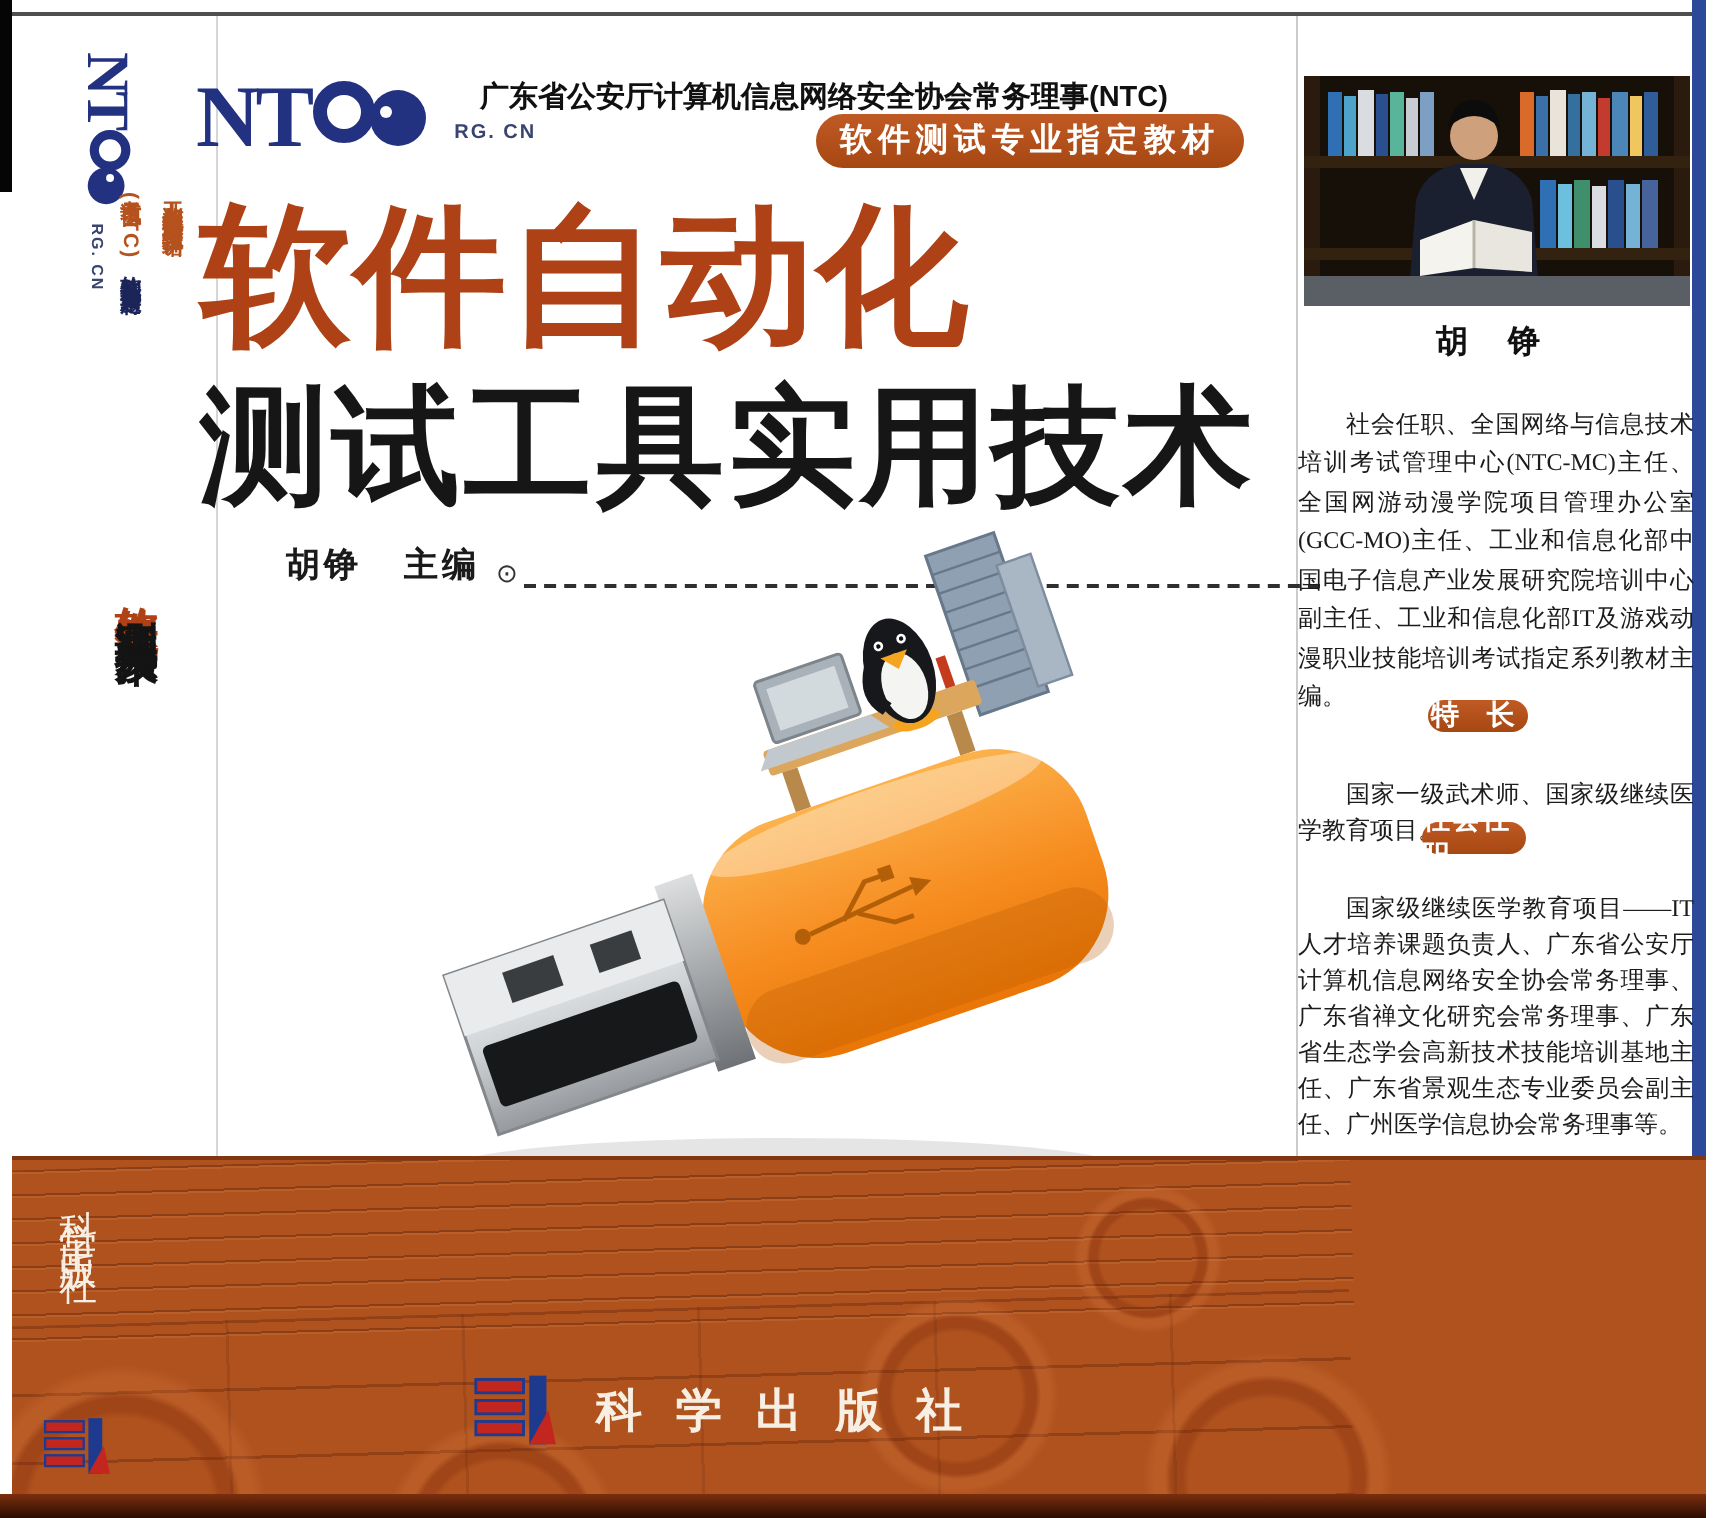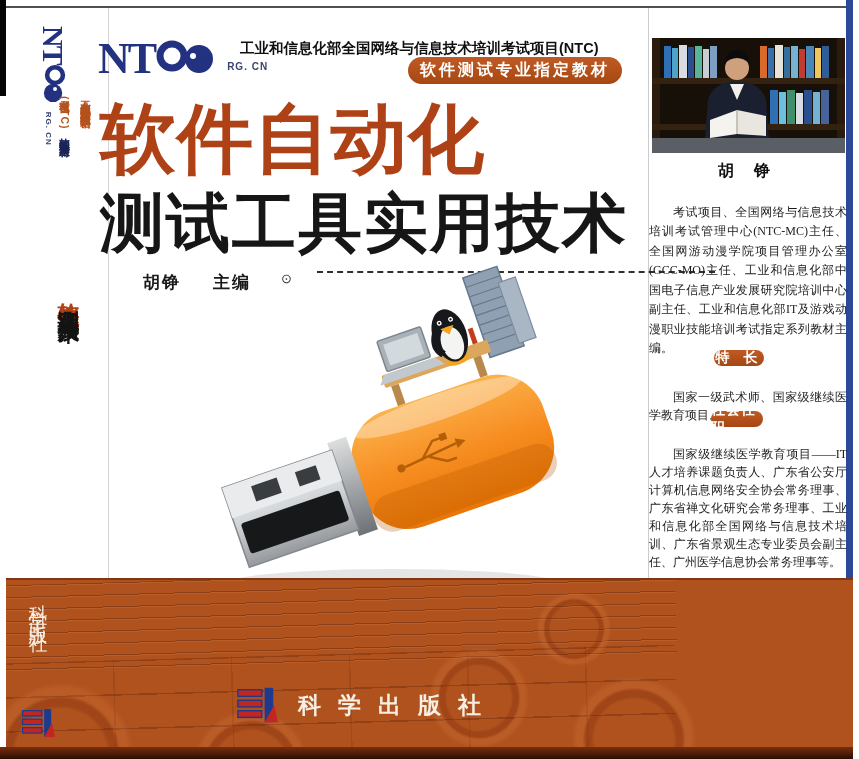--- a/index.html
+++ b/index.html
@@ -69,21 +69,21 @@
 
   
   .title-accent{
     left:100px;top:100px;font-family:"Liberation Serif", serif;font-weight:bold;
     font-size:76px;line-height:1.05;color:#ae4216;letter-spacing:1px;
   }
   .title-rest{
     left:100px;top:190px;font-family:"Liberation Serif", serif;font-weight:bold;
     font-size:64px;line-height:1.05;color:#161616;letter-spacing:2px;
   }
-  .byline{left:143px;top:271px;display:flex;align-items:flex-start;gap:22px;}
+  .byline{left:143px;top:271px;display:flex;align-items:flex-end;}
   .byline .who{
     font-family:"Liberation Serif", serif;font-weight:bold;
     font-size:17px;color:#1a1a1a;letter-spacing:2px;
   }
   .byline .marker{font-size:13px;color:#333;margin:0 3px 0 8px;}
   .byline .dashes{width:398px;height:0;border-top:2px dashed #2f2f2f;}
 
   
   .flap-photo{left:652px;top:38px;width:193px;height:115px;}
   .flap-name{
@@ -172,30 +172,30 @@
 <div class="abs front-ntc ntc-logo">
   <span class="nt">NT</span>
   <svg width="70" height="50" viewBox="0 0 70 50">
     <circle cx="17" cy="28" r="12" fill="none" stroke="#223180" stroke-width="7"></circle>
     <circle cx="44" cy="31" r="14" fill="#223180"></circle>
     <circle cx="38" cy="28" r="3" fill="#ffffff"></circle>
   </svg>
   <span class="orgcn">RG. CN</span>
 </div>
 
-<div class="abs project-line">工业和信息化部全国网络与信息技术培训考试项目(NTC)</div>
+<div class="abs project-line">广东省公安厅计算机信息网络安全协会常务理事(NTC)</div>
 
 <div class="abs front-badge">软件测试专业指定教材</div>
 
 <div class="abs title-accent">软件自动化</div>
 <div class="abs title-rest">测试工具实用技术</div>
 
 <div class="abs byline">
   <span class="who">胡铮</span>
-  <span class="who" style="margin-left:10px;">主编</span>
+  <span class="who" style="margin-left:21px;">主编</span>
   <span class="marker">⊙</span>
   <span class="dashes"></span>
 </div>
 
 <svg class="abs" style="left:208px;top:316px;overflow:visible;" width="364" height="292" viewBox="0 0 364 292">
   <defs>
     <linearGradient id="bodyGrad" x1="0" y1="0" x2="0" y2="1">
       <stop offset="0" stop-color="#fcb24c"></stop>
         <stop offset="0.55" stop-color="#f68b1f"></stop>
         <stop offset="1" stop-color="#e97606"></stop>
@@ -313,27 +313,27 @@
     <path d="M72,26 Q74,12 85,12 Q96,12 98,26 Q92,20 85,20 Q78,20 72,26 Z" fill="#0c0c0c"></path>
     <polygon points="58,82 85,72 85,96 58,100" fill="#f5f3ee"></polygon>
     <polygon points="85,72 114,78 114,98 85,96" fill="#e9e6df"></polygon>
     <line x1="85" y1="72" x2="85" y2="96" stroke="#b9b4a8" stroke-width="1.5"></line>
   </g>
   <rect x="0" y="100" width="193" height="15" fill="#5a5f66"></rect>
 </svg>
 
 <div class="abs flap-name">胡 铮</div>
 
-<p class="abs flap-para flap-bio">考试项目、全国网络与信息技术培训考试管理中心(NTC-MC)主任、全国网游动漫学院项目管理办公室(GCC-MO)主任、工业和信息化部中国电子信息产业发展研究院培训中心副主任、工业和信息化部IT及游戏动漫职业技能培训考试指定系列教材主编。</p>
+<p class="abs flap-para flap-bio">社会任职、全国网络与信息技术培训考试管理中心(NTC-MC)主任、全国网游动漫学院项目管理办公室(GCC-MO)主任、工业和信息化部中国电子信息产业发展研究院培训中心副主任、工业和信息化部IT及游戏动漫职业技能培训考试指定系列教材主编。</p>
 
 <div class="abs flap-badge badge-spec">特 长</div>
 <p class="abs flap-para flap-spec">国家一级武术师、国家级继续医学教育项目。</p>
 
 <div class="abs flap-badge badge-social">社会任职</div>
-<p class="abs flap-para flap-social">国家级继续医学教育项目——IT人才培养课题负责人、广东省公安厅计算机信息网络安全协会常务理事、广东省禅文化研究会常务理事、工业和信息化部全国网络与信息技术培训、广东省景观生态专业委员会副主任、广州医学信息协会常务理事等。</p>
+<p class="abs flap-para flap-social">国家级继续医学教育项目——IT人才培养课题负责人、广东省公安厅计算机信息网络安全协会常务理事、广东省禅文化研究会常务理事、广东省生态学会高新技术技能培训基地主任、广东省景观生态专业委员会副主任、广州医学信息协会常务理事等。</p>
 
 <div class="abs band">
   <div class="band-ridges"></div>
   <div class="band-tiles"></div>
   <div class="swirl s1"></div>
   <div class="swirl s2"></div>
   <div class="swirl s3"></div>
   <div class="swirl s4"></div>
   <div class="swirl s5"></div>
 </div>

